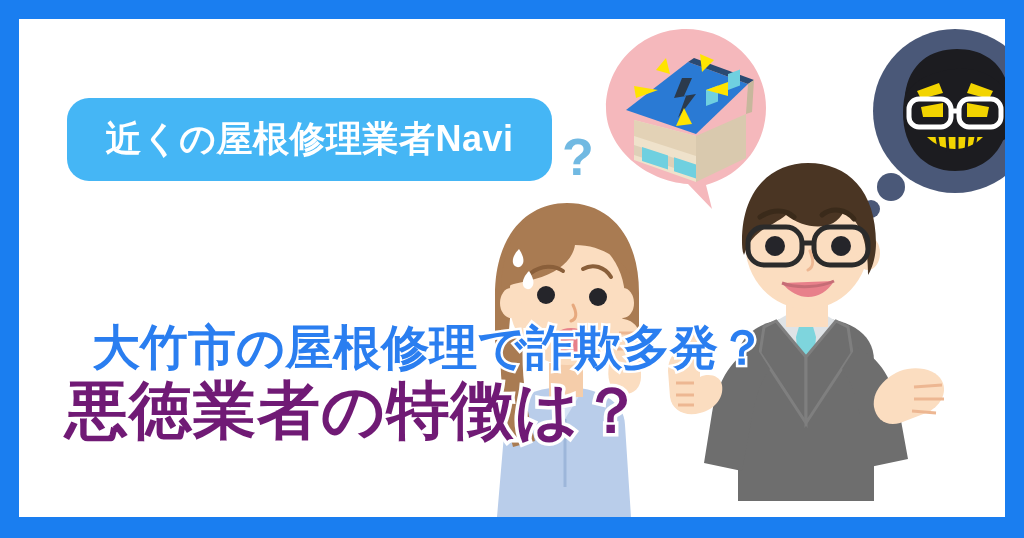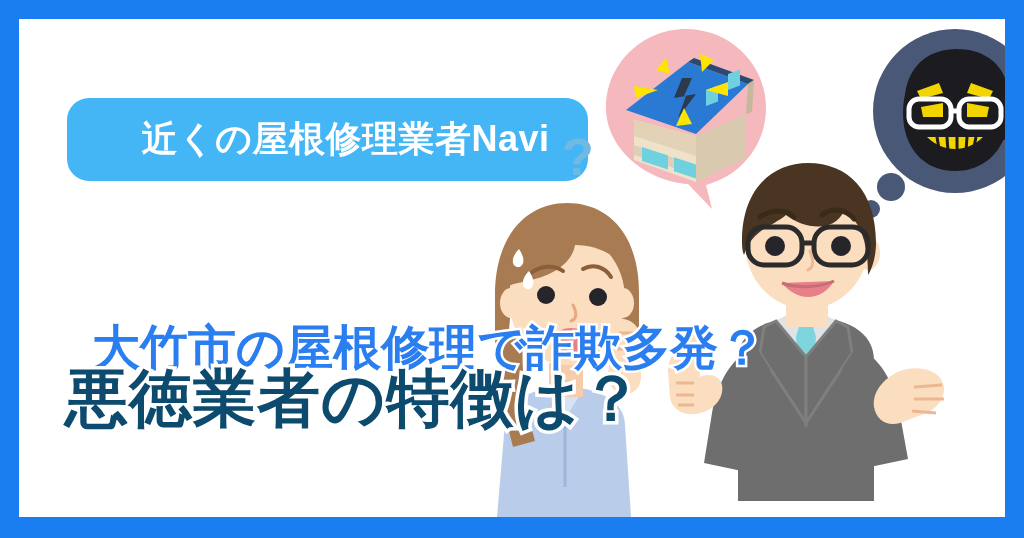--- a/index.html
+++ b/index.html
@@ -36,21 +36,20 @@
     left: 48px;
     top: 79px;
     width: 485px;
     height: 83px;
     background: #45b6f5;
     border-radius: 22px;
     display: flex;
     align-items: center;
     justify-content: center;
     z-index: 40;
-    padding-left: 36px;
   }
   .badge-label {
     color: #ffffff;
     font-size: 36px;
     font-weight: bold;
     letter-spacing: 0.5px;
     white-space: nowrap;
   }
   .qmark-small {
     position: absolute;
@@ -73,24 +72,24 @@
     color: #2a7ef0;
     white-space: nowrap;
     z-index: 45;
     letter-spacing: 0px;
     -webkit-text-stroke: 5px #ffffff;
     paint-order: stroke fill;
   }
   .title {
     position: absolute;
     left: 46px;
-    top: 337px;
+    top: 349px;
     font-size: 63px;
     font-weight: bold;
-    color: #0c4a6e;
+    color: #701a75;
     white-space: nowrap;
     z-index: 45;
     letter-spacing: 1px;
     -webkit-text-stroke: 7px #ffffff;
     paint-order: stroke fill;
   }
 
   
   .art { position: absolute; }
   svg { display: block; overflow: visible; }

